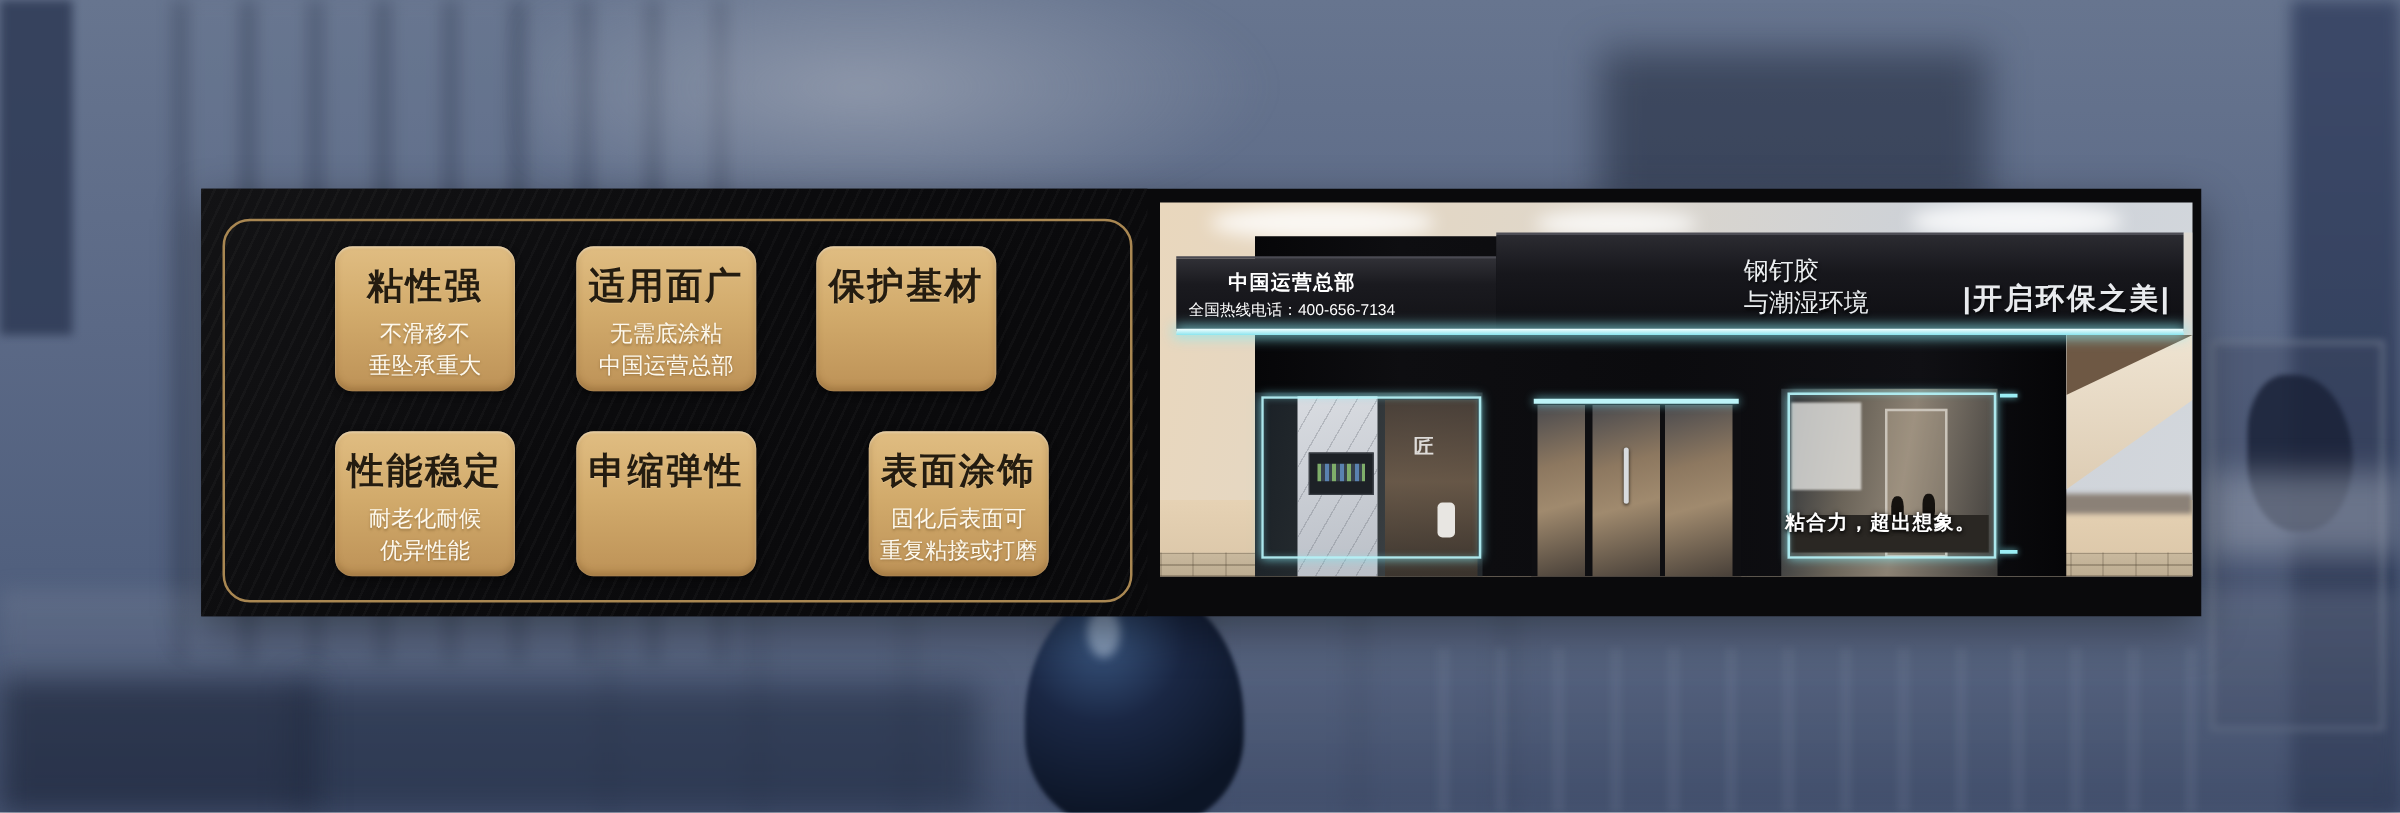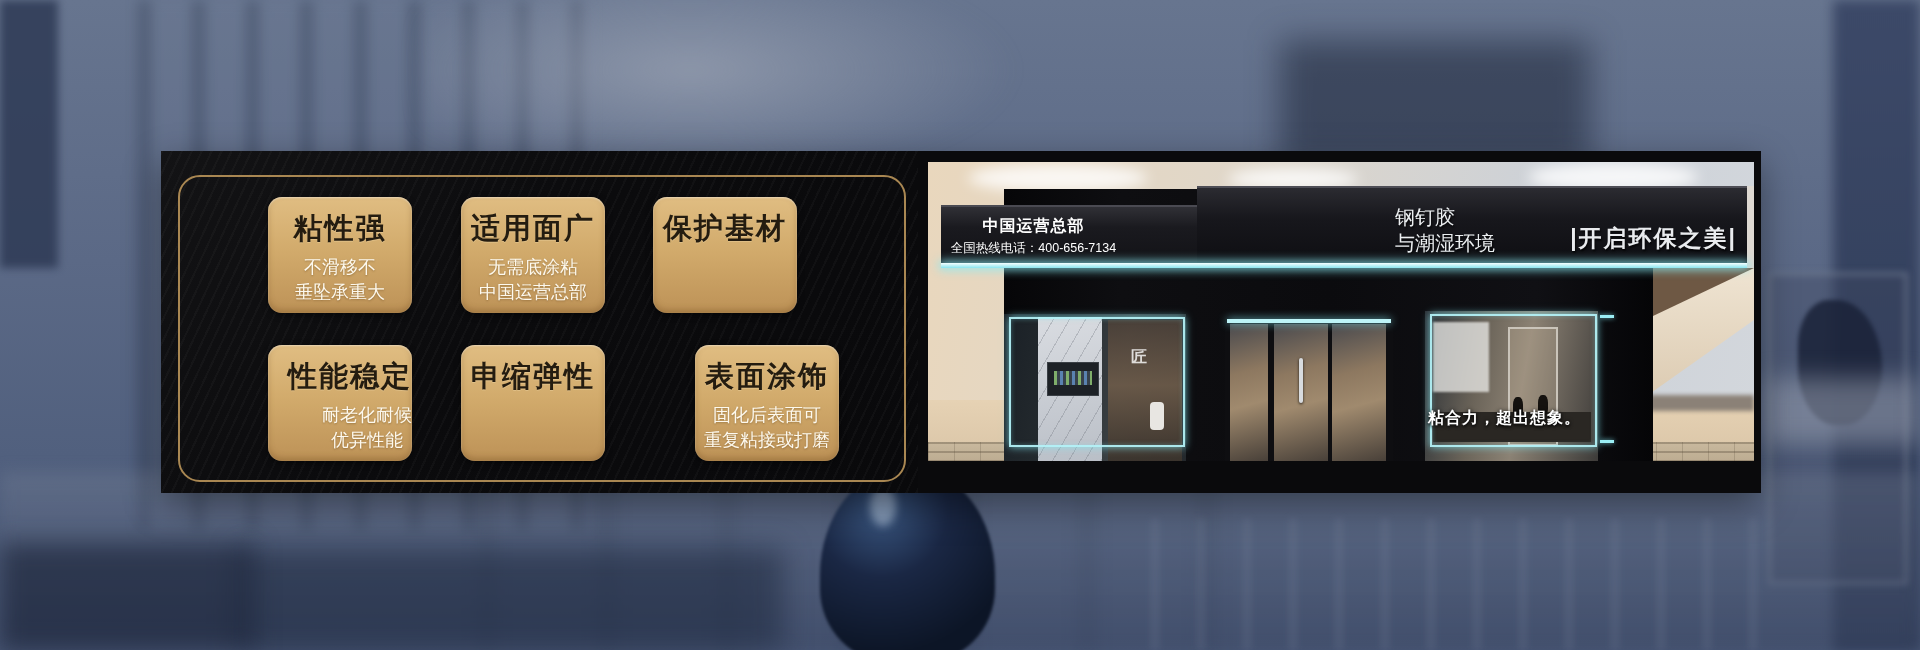--- a/index.html
+++ b/index.html
@@ -157,21 +157,21 @@
         <span>垂坠承重大</span></div>
     </div>
     <div class="abs card" style="left:300px;top:46px;">
       <div class="t">适用面广</div>
       <div class="s"><span>无需底涂粘</span><br>
         <span>中国运营总部</span></div>
     </div>
     <div class="abs card" style="left:492px;top:46px;">
       <div class="t">保护基材</div>
     </div>
-    <div class="abs card" style="left:107px;top:194px;align-items:flex-end;">
+    <div class="abs card" style="left:107px;top:194px;">
       <div class="t">性能稳定</div>
       <div class="s"><span>耐老化耐候</span><br>
         <span>优异性能</span></div>
     </div>
     <div class="abs card" style="left:300px;top:194px;">
       <div class="t">申缩弹性</div>
     </div>
     <div class="abs card" style="left:492px;top:194px;margin-left:42px;">
       <div class="t">表面涂饰</div>
       <div class="s"><span>固化后表面可</span><br>

